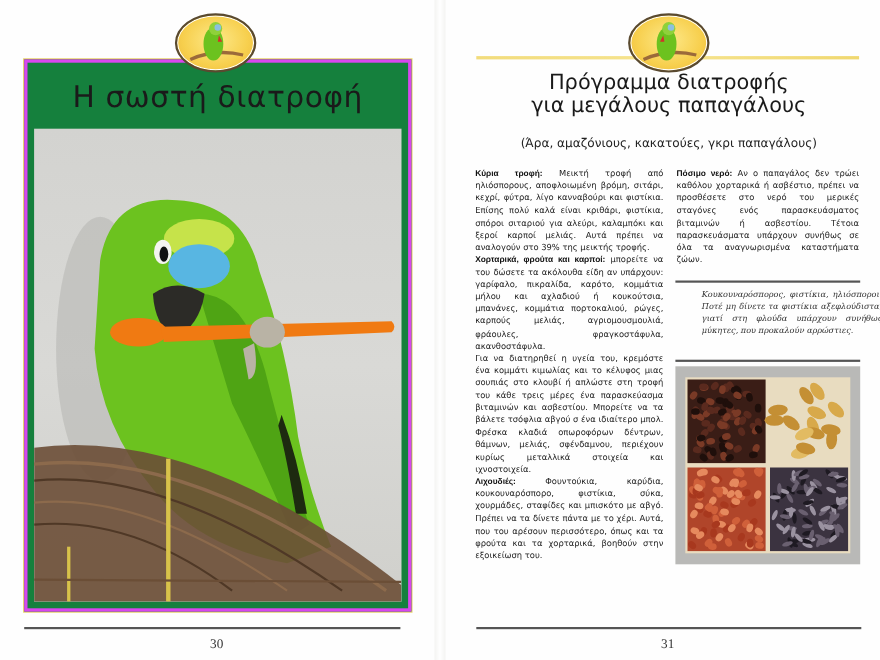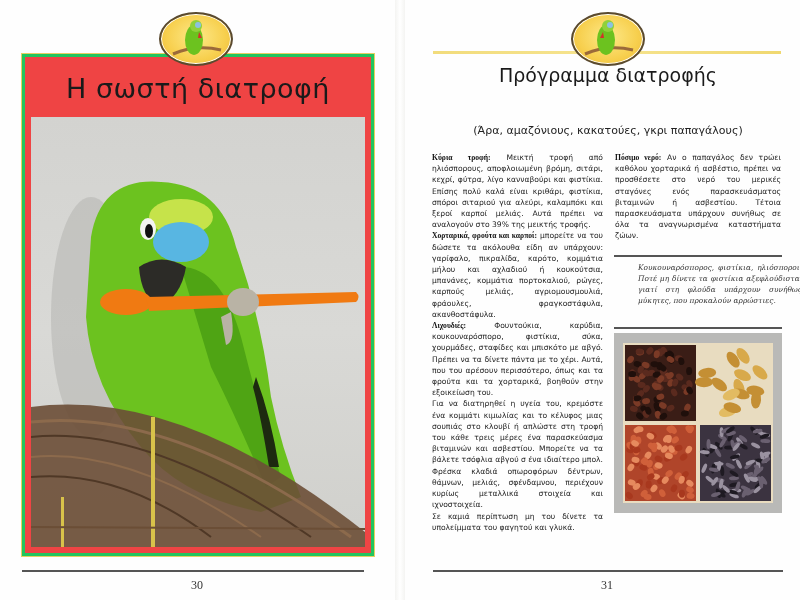--- a/index.html
+++ b/index.html
@@ -7,36 +7,36 @@
   .page { position:absolute; top:0; height:600px; background:#fefefe; }
   .page-left { left:0; width:400px; }
   .page-right { left:400px; width:400px; }
   .gutter { position:absolute; left:395px; top:0; width:10px; height:600px; background:linear-gradient(90deg,#f4f4f2,#ffffff,#f4f4f2); }
 
   
   .emblem { position:absolute; width:70px; height:50px; border-radius:50%; background:radial-gradient(ellipse at 50% 45%, #fde98a 0%, #f7cf4d 60%, #e8b53a 100%); border:2px solid #5a4a30; box-shadow:0 0 0 1px #fff inset; z-index:3; overflow:hidden; }
   .emblem svg { position:absolute; left:0; top:0; }
 
   
-  .frame { position:absolute; left:22px; top:54px; width:346px; height:496px; border:3px solid #22c55e; box-shadow:0 0 0 1px #e6cf63; background:#ef4444; }
+  .frame { position:absolute; left:22px; top:54px; width:346px; height:496px; border:3px solid #d946ef; box-shadow:0 0 0 1px #e6cf63; background:#15803d; }
   .left-title { position:absolute; left:0; width:100%; top:16px; text-align:center; font-family:"DejaVu Sans", sans-serif; font-size:27px; color:#1a1a1a; letter-spacing:0.5px; }
   .photo-parrot { position:absolute; left:6px; top:60px; width:334px; height:430px; background:linear-gradient(180deg,#d3d3d0 0%, #d9d9d6 50%, #d0d0cc 100%); overflow:hidden; }
 
   .header-line { position:absolute; height:3px; background:linear-gradient(90deg,#f2dc7c,#f6e490,#f0d870); }
 
   .footer-rule { position:absolute; height:2px; background:#555; }
   .page-num { position:absolute; font-family:"Liberation Serif", serif; font-size:12px; color:#333; text-align:center; width:40px; }
 
   
   .right-title { position:absolute; left:430px; width:356px; top:65px; text-align:center; font-family:"DejaVu Sans", sans-serif; font-size:19px; line-height:21px; color:#1a1a1a; }
   .right-subtitle { position:absolute; left:430px; width:356px; top:124px; text-align:center; font-family:"DejaVu Sans", sans-serif; font-size:11px; color:#222; }
 
   .col { position:absolute; font-family:"DejaVu Sans", sans-serif; font-size:7.6px; line-height:11.2px; color:#222; text-align:justify; }
   .col p { margin:0; }
-  .col b { font-family:Liberation Serif, serif; font-weight:bold; color:#111; }
+  .col b { font-family:Liberation Sans, sans-serif; font-weight:bold; color:#111; }
   .col-1 { left:432px; top:152px; width:171px; }
   .col-2 { left:615px; top:152px; width:166px; }
   .caption-rule-top { position:absolute; left:614px; top:255px; width:168px; height:2px; background:#555; }
   .caption-rule-bottom { position:absolute; left:614px; top:327px; width:168px; height:2px; background:#555; }
   .caption { position:absolute; left:617px; top:262px; width:164px; font-family:"DejaVu Serif", serif; font-style:italic; font-size:7.4px; line-height:11px; color:#333; text-align:justify;margin-left:21px; }
 
   .photo-seeds { position:absolute; left:614px; top:333px; width:168px; height:180px; background:#b9b9b7; }
   .tray { position:absolute; left:9px; top:10px; width:150px; height:160px; background:#e9dcc0; }
 </style>
 </head>
@@ -101,29 +101,29 @@
     <path d="M12 40 Q35 30 60 36" stroke="#9b6a3a" stroke-width="3" fill="none"></path>
     <ellipse cx="33" cy="26" rx="9" ry="15" fill="#6cc21f"></ellipse>
     <circle cx="35" cy="12" r="6" fill="#8fd13a"></circle>
     <circle cx="37" cy="11" r="3" fill="#8cc0e0"></circle>
     <path d="M30 18 L27 24 L31 24 Z" fill="#d2322a"></path>
   </svg>
 </div>
 
 <div class="right-title">
   <div>Πρόγραμμα διατροφής</div>
+  <div>για μεγάλους παπαγάλους</div>
 </div>
 <div class="right-subtitle">(Άρα, αμαζόνιους, κακατούες, γκρι παπαγάλους)</div>
 
 <div class="col col-1">
   <p><b>Κύρια τροφή:</b><span> Μεικτή τροφή από ηλιόσπορους, αποφλοιωμένη βρόμη, σιτάρι, κεχρί, φύτρα, λίγο κανναβούρι και φιστίκια. Επίσης πολύ καλά είναι κριθάρι, φιστίκια, σπόροι σιταριού για αλεύρι, καλαμπόκι και ξεροί καρποί μελιάς. Αυτά πρέπει να αναλογούν στο 39% της μεικτής τροφής.</span></p>
   <p><b>Χορταρικά, φρούτα και καρποί:</b><span> μπορείτε να του δώσετε τα ακόλουθα είδη αν υπάρχουν: γαρίφαλο, πικραλίδα, καρότο, κομμάτια μήλου και αχλαδιού ή κουκούτσια, μπανάνες, κομμάτια πορτοκαλιού, ρώγες, καρπούς μελιάς, αγριομουσμουλιά, φράουλες, φραγκοστάφυλα, ακανθοστάφυλα.</span></p>
+  <p><span>Για να διατηρηθεί η υγεία του, κρεμόστε ένα κομμάτι κιμωλίας και το κέλυφος μιας σουπιάς στο κλουβί ή απλώστε στη τροφή του κάθε τρεις μέρες ένα παρασκεύασμα βιταμινών και ασβεστίου. Μπορείτε να τα βάλετε τσόφλια αβγού σ ένα ιδιαίτερο μπολ. Φρέσκα κλαδιά οπωροφόρων δέντρων, θάμνων, μελιάς, σφένδαμνου, περιέχουν κυρίως μεταλλικά στοιχεία και ιχνοστοιχεία.</span></p>
   <p><b>Λιχουδιές:</b><span> Φουντούκια, καρύδια, κουκουναρόσπορο, φιστίκια, σύκα, χουρμάδες, σταφίδες και μπισκότο με αβγό. Πρέπει να τα δίνετε πάντα με το χέρι. Αυτά, που του αρέσουν περισσότερο, όπως και τα φρούτα και τα χορταρικά, βοηθούν στην εξοικείωση του.</span></p>
-  <p><span>Για να διατηρηθεί η υγεία του, κρεμόστε ένα κομμάτι κιμωλίας και το κέλυφος μιας σουπιάς στο κλουβί ή απλώστε στη τροφή του κάθε τρεις μέρες ένα παρασκεύασμα βιταμινών και ασβεστίου. Μπορείτε να τα βάλετε τσόφλια αβγού σ ένα ιδιαίτερο μπολ. Φρέσκα κλαδιά οπωροφόρων δέντρων, θάμνων, μελιάς, σφένδαμνου, περιέχουν κυρίως μεταλλικά στοιχεία και ιχνοστοιχεία.</span></p>
-  <p><span>Σε καμιά περίπτωση μη του δίνετε τα υπολείμματα του φαγητού και γλυκά.</span></p>
 </div>
 
 <div class="col col-2">
   <p><b>Πόσιμο νερό:</b><span> Αν ο παπαγάλος δεν τρώει καθόλου χορταρικά ή ασβέστιο, πρέπει να προσθέσετε στο νερό του μερικές σταγόνες ενός παρασκευάσματος βιταμινών ή ασβεστίου. Τέτοια παρασκευάσματα υπάρχουν συνήθως σε όλα τα αναγνωρισμένα καταστήματα ζώων.</span></p>
 </div>
 
 <div class="caption-rule-top"></div>
 <div class="caption">Κουκουναρόσπορος, φιστίκια, ηλιόσποροι. Ποτέ μη δίνετε τα φιστίκια αξεφλούδιστα, γιατί στη φλούδα υπάρχουν συνήθως μύκητες, που προκαλούν αρρώστιες.</div>
 <div class="caption-rule-bottom"></div>
 

